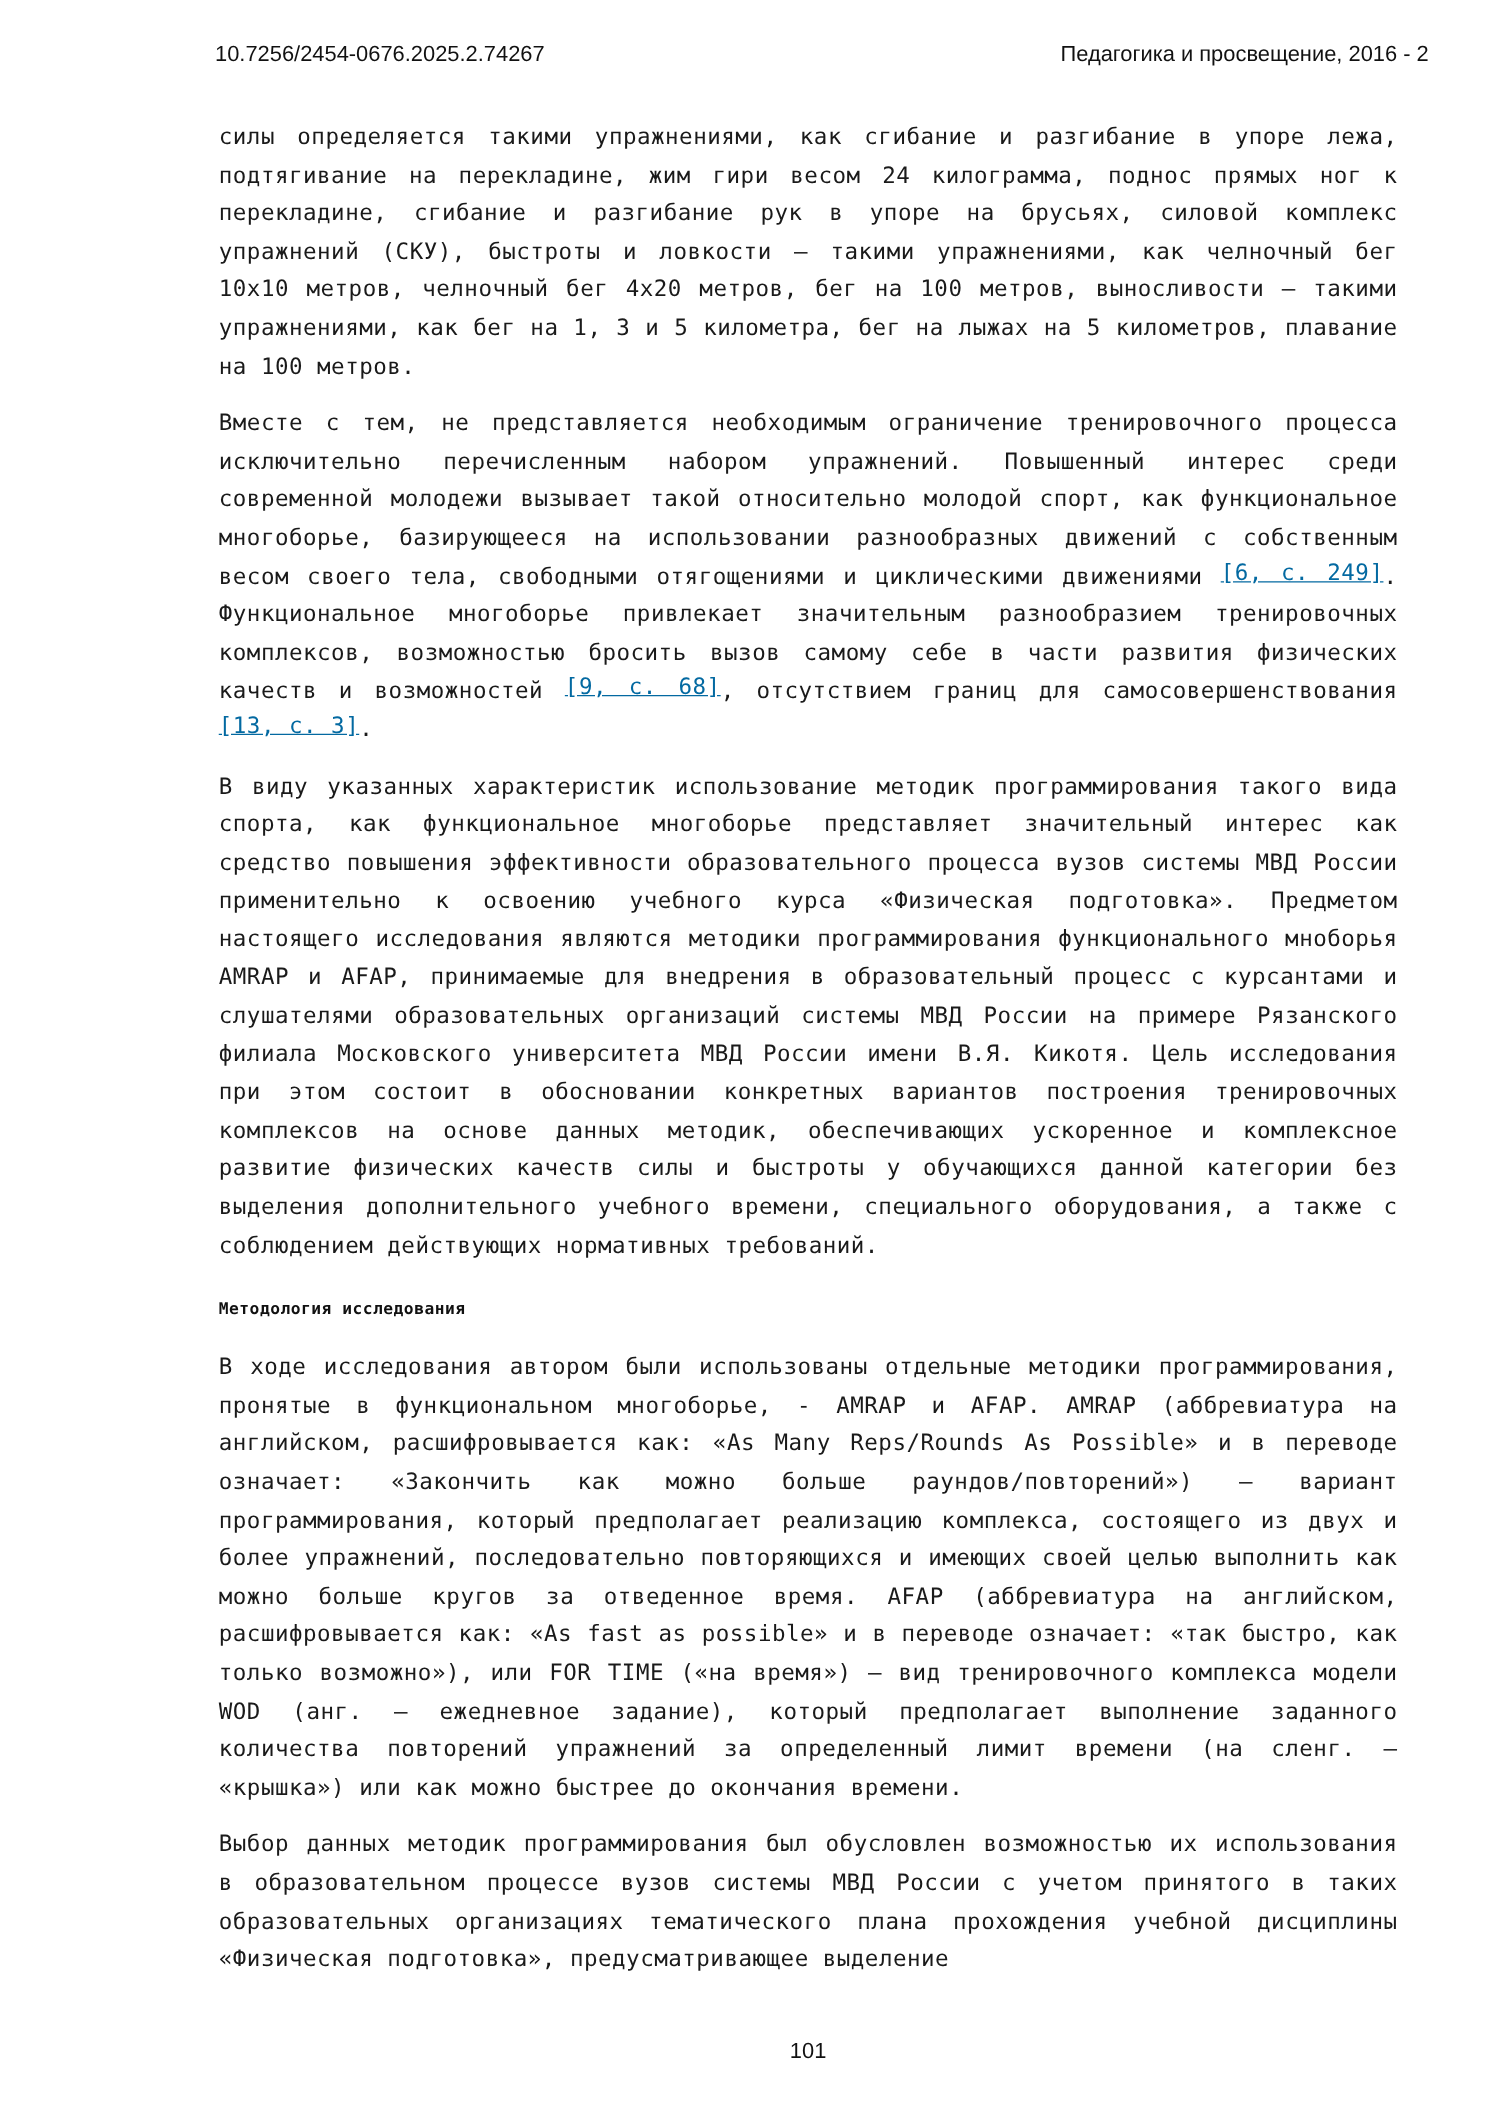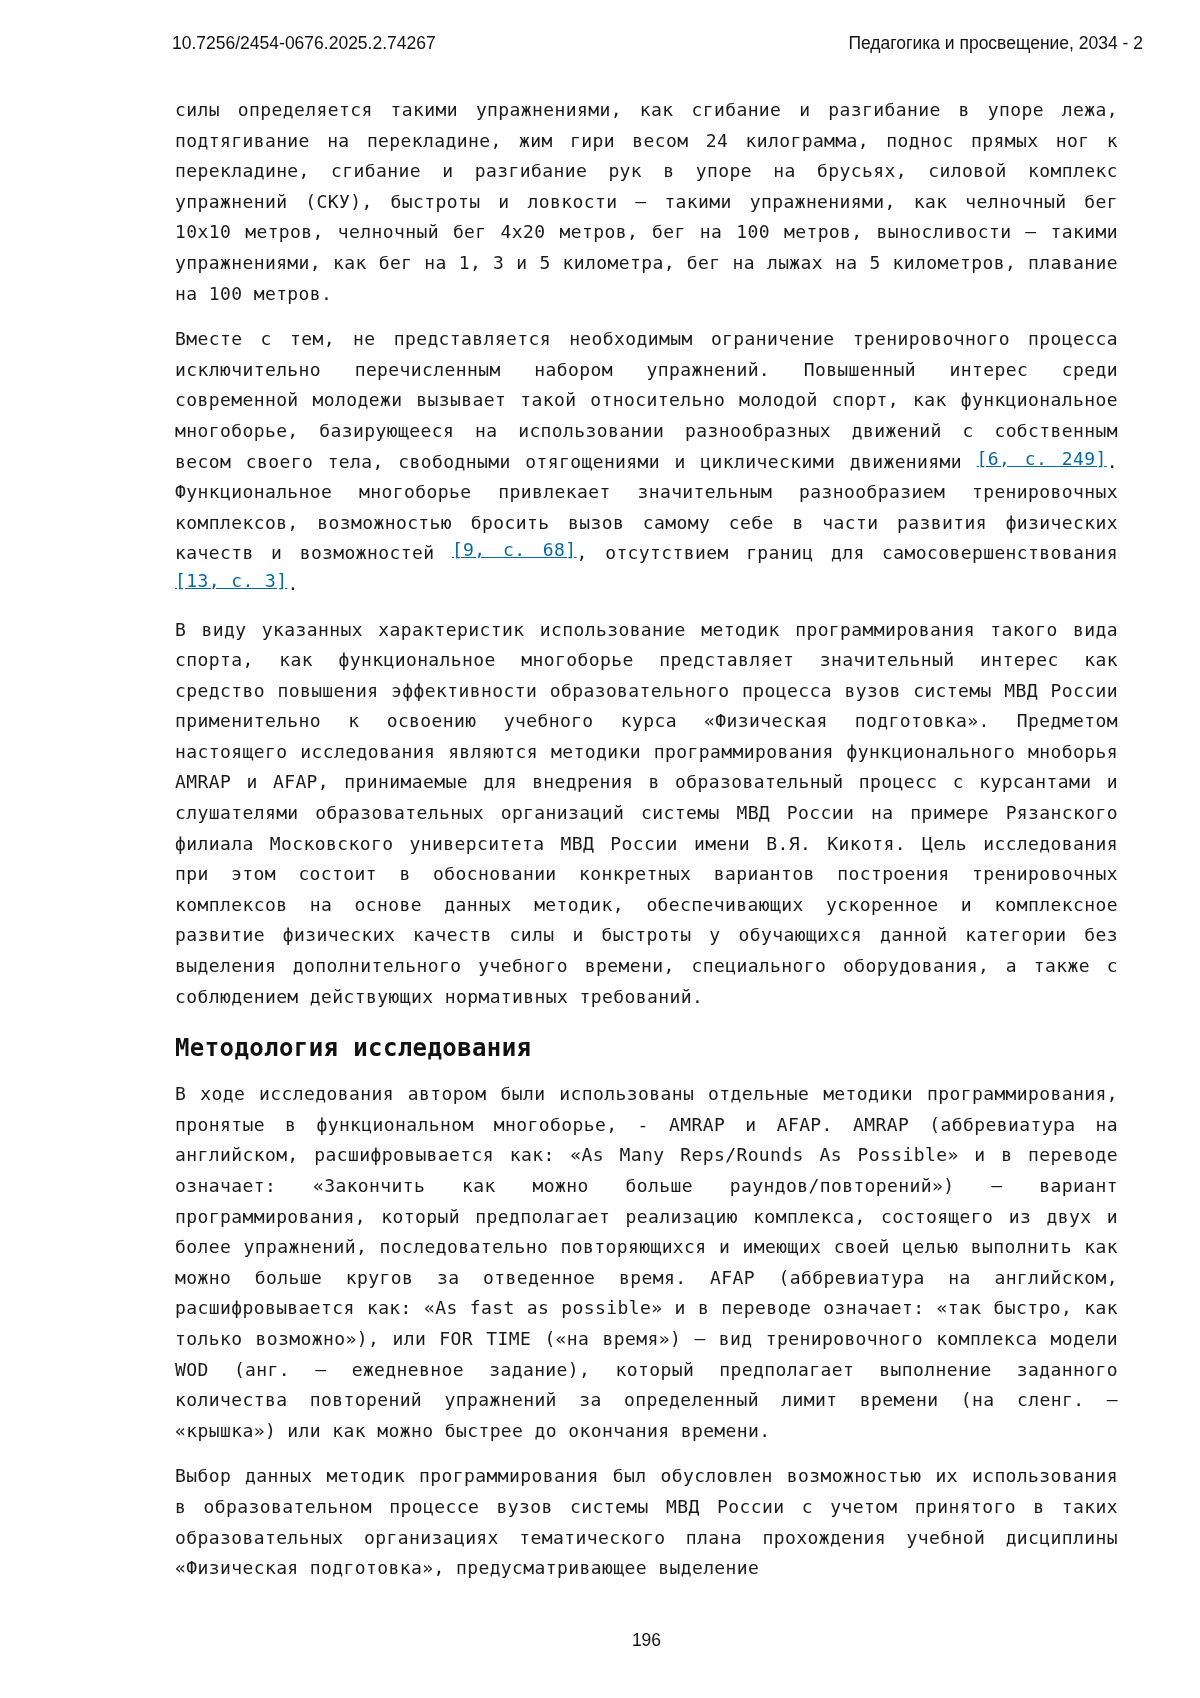--- a/index.html
+++ b/index.html
@@ -35,21 +35,21 @@
   .article p {
     margin: 0 0 15px 0;
     font-size: 18px;
     line-height: 30.6px;
     letter-spacing: 0.4px;
     text-align: justify;
     text-align-last: left;
   }
   .article h2 {
     margin: 21px 0 16px 0;
-    font-size: 24px;
+    font-size: 13px;
     line-height: 30px;
     font-weight: bold;
     letter-spacing: 0.4px;
     color: #111111;
   }
   .cite {
     color: #0369a1;
     text-decoration: underline;
     position: relative;
     top: -3px;
@@ -67,29 +67,29 @@
     color: #111111;
   }
 </style>
 </head>
 <body>
 
 <div class="page">
 
   <header class="page-header">
     <span>10.7256/2454-0676.2025.2.74267</span>
-    <span>Педагогика и просвещение, 2034 - 2</span>
+    <span>Педагогика и просвещение, 2016 - 2</span>
   </header>
 
   <main class="article" id="article">
       <p><span>силы определяется такими упражнениями, как сгибание и разгибание в упоре лежа, подтягивание на перекладине, жим гири весом 24 килограмма, поднос прямых ног к перекладине, сгибание и разгибание рук в упоре на брусьях, силовой комплекс упражнений (СКУ), быстроты и ловкости – такими упражнениями, как челночный бег 10х10 метров, челночный бег 4х20 метров, бег на 100 метров, выносливости – такими упражнениями, как бег на 1, 3 и 5 километра, бег на лыжах на 5 километров, плавание на 100 метров.</span></p>
       <p><span>Вместе с тем, не представляется необходимым ограничение тренировочного процесса исключительно перечисленным набором упражнений. Повышенный интерес среди современной молодежи вызывает такой относительно молодой спорт, как функциональное многоборье, базирующееся на использовании разнообразных движений с собственным весом своего тела, свободными отягощениями и циклическими движениями </span><a class="cite">[6, с. 249]</a><span>. Функциональное многоборье привлекает значительным разнообразием тренировочных комплексов, возможностью бросить вызов самому себе в части развития физических качеств и возможностей </span><a class="cite">[9, с. 68]</a><span>, отсутствием границ для самосовершенствования </span><a class="cite">[13, с. 3]</a><span>.</span></p>
       <p><span>В виду указанных характеристик использование методик программирования такого вида спорта, как функциональное многоборье представляет значительный интерес как средство повышения эффективности образовательного процесса вузов системы МВД России применительно к освоению учебного курса «Физическая подготовка». Предметом настоящего исследования являются методики программирования функционального мноборья AMRAP и AFAP, принимаемые для внедрения в образовательный процесс с курсантами и слушателями образовательных организаций системы МВД России на примере Рязанского филиала Московского университета МВД России имени В.Я. Кикотя. Цель исследования при этом состоит в обосновании конкретных вариантов построения тренировочных комплексов на основе данных методик, обеспечивающих ускоренное и комплексное развитие физических качеств силы и быстроты у обучающихся данной категории без выделения дополнительного учебного времени, специального оборудования, а также с соблюдением действующих нормативных требований.</span></p>
       <h2><span>Методология исследования</span></h2>
       <p><span>В ходе исследования автором были использованы отдельные методики программирования, пронятые в функциональном многоборье, - AMRAP и AFAP. AMRAP (аббревиатура на английском, расшифровывается как: «As Many Reps/Rounds As Possible» и в переводе означает: «Закончить как можно больше раундов/повторений») – вариант программирования, который предполагает реализацию комплекса, состоящего из двух и более упражнений, последовательно повторяющихся и имеющих своей целью выполнить как можно больше кругов за отведенное время. AFAP (аббревиатура на английском, расшифровывается как: «As fast as possible» и в переводе означает: «так быстро, как только возможно»), или FOR TIME («на время») – вид тренировочного комплекса модели WOD (анг. – ежедневное задание), который предполагает выполнение заданного количества повторений упражнений за определенный лимит времени (на сленг. – «крышка») или как можно быстрее до окончания времени.</span></p>
       <p><span>Выбор данных методик программирования был обусловлен возможностью их использования в образовательном процессе вузов системы МВД России с учетом принятого в таких образовательных организациях тематического плана прохождения учебной дисциплины «Физическая подготовка», предусматривающее выделение</span></p>
     </main>
 
   <footer class="page-footer">
-    <span>196</span>
+    <span>101</span>
   </footer>
 
 </div>
 
 </body></html>

